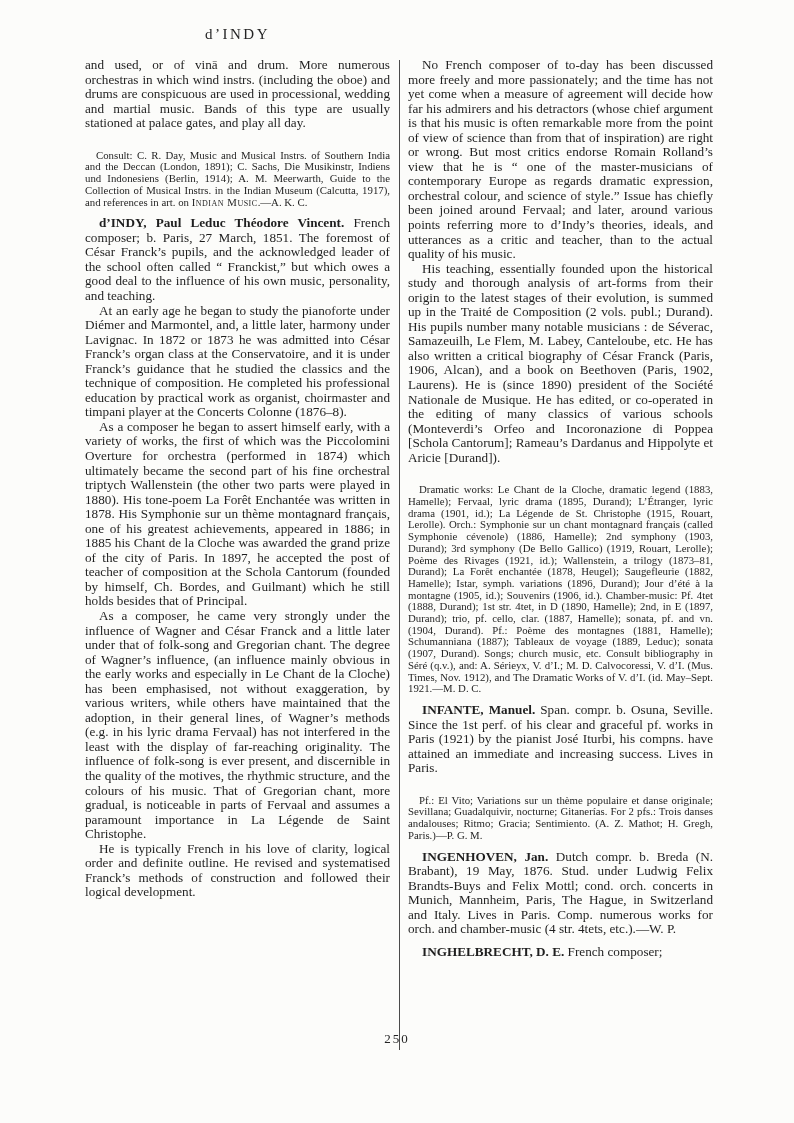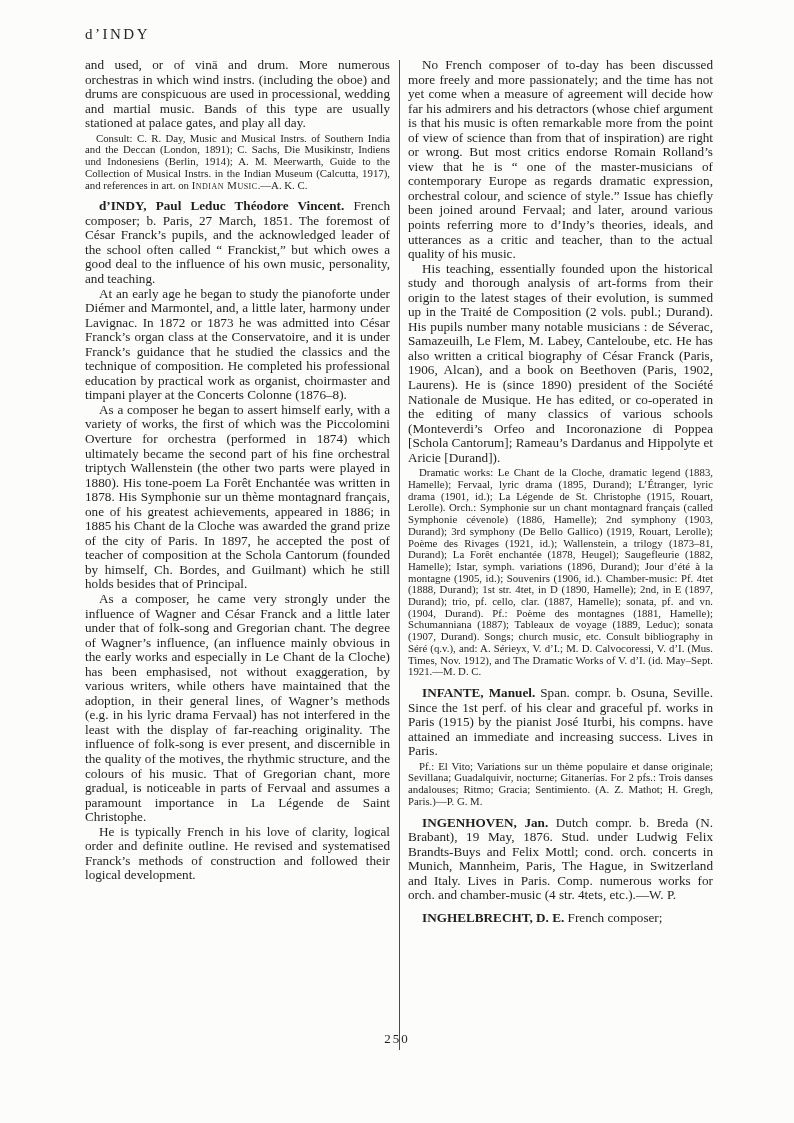--- a/index.html
+++ b/index.html
@@ -12,21 +12,21 @@
     position: relative;
     overflow: hidden;
     margin: 0 auto;
   }
   .running-head {
     display: flex;
     padding: 26px 81px 0 85px;
   }
   .running-head .head {
     width: 305px;
-    text-align: left;
+    text-align: center;
     font-size: 15px;
     letter-spacing: 2.5px;
     color: #242424;
   }
   .running-head .head-gap { width: 18px; }
   .columns {
     display: flex;
     align-items: stretch;
     padding: 0 81px 0 85px;
     margin-top: 15px;
@@ -46,21 +46,21 @@
   }
   .blk.body {
     font-size: 13.2px;
     line-height: 14.55px;
     text-indent: 14px;
   }
   .blk.small {
     font-size: 10.8px;
     line-height: 11.7px;
     text-indent: 11px;
-    margin-top: 2px;
+    margin-top: 19px;
   }
   .blk.noindent { text-indent: 0; }
   .blk.entry { margin-top: 8px; }
   .it { }
   .bd { font-weight: bold; }
   .sc { font-variant: small-caps; letter-spacing: 0.5px; }
   .page-number {
     position: absolute;
     left: 0; right: 0;
     bottom: 76px;
@@ -88,21 +88,21 @@
         <p class="blk body"><span>At an early age he began to study the pianoforte under Diémer and Marmontel, and, a little later, harmony under Lavignac. In 1872 or 1873 he was admitted into César Franck’s organ class at the Conservatoire, and it is under Franck’s guidance that he studied the classics and the technique of composition. He completed his professional education by practical work as organist, choirmaster and timpani player at the Concerts Colonne (1876–8).</span></p>
         <p class="blk body"><span>As a composer he began to assert himself early, with a variety of works, the first of which was the </span><span class="it">Piccolomini Overture</span><span> for orchestra (performed in 1874) which ultimately became the second part of his fine orchestral triptych </span><span class="it">Wallenstein</span><span> (the other two parts were played in 1880). His tone-poem </span><span class="it">La Forêt Enchantée</span><span> was written in 1878. His </span><span class="it">Symphonie sur un thème montagnard français</span><span>, one of his greatest achievements, appeared in 1886; in 1885 his </span><span class="it">Chant de la Cloche</span><span> was awarded the grand prize of the city of Paris. In 1897, he accepted the post of teacher of composition at the </span><span class="it">Schola Cantorum</span><span> (founded by himself, Ch. Bordes, and Guilmant) which he still holds besides that of Principal.</span></p>
         <p class="blk body"><span>As a composer, he came very strongly under the influence of Wagner and César Franck and a little later under that of folk-song and Gregorian chant. The degree of Wagner’s influence, (an influence mainly obvious in the early works and especially in </span><span class="it">Le Chant de la Cloche</span><span>) has been emphasised, not without exaggeration, by various writers, while others have maintained that the adoption, in their general lines, of Wagner’s methods (</span><span class="it">e.g.</span><span> in his lyric drama </span><span class="it">Fervaal</span><span>) has not interfered in the least with the display of far-reaching originality. The influence of folk-song is ever present, and discernible in the quality of the motives, the rhythmic structure, and the colours of his music. That of Gregorian chant, more gradual, is noticeable in parts of </span><span class="it">Fervaal</span><span> and assumes a paramount importance in </span><span class="it">La Légende de Saint Christophe</span><span>.</span></p>
         <p class="blk body"><span>He is typically French in his love of clarity, logical order and definite outline. He revised and systematised Franck’s methods of construction and followed their logical development.</span></p>
       </div>
     <div class="divider"></div>
     <div class="col">
         <p class="blk body"><span>No French composer of to-day has been discussed more freely and more passionately; and the time has not yet come when a measure of agreement will decide how far his admirers and his detractors (whose chief argument is that his music is often remarkable more from the point of view of science than from that of inspiration) are right or wrong. But most critics endorse Romain Rolland’s view that he is “ one of the master-musicians of contemporary Europe as regards dramatic expression, orchestral colour, and science of style.” Issue has chiefly been joined around </span><span class="it">Fervaal</span><span>; and later, around various points referring more to d’Indy’s theories, ideals, and utterances as a critic and teacher, than to the actual quality of his music.</span></p>
         <p class="blk body"><span>His teaching, essentially founded upon the historical study and thorough analysis of art-forms from their origin to the latest stages of their evolution, is summed up in the </span><span class="it">Traité de Composition</span><span> (2 vols. publ.; Durand). His pupils number many notable musicians : de Séverac, Samazeuilh, Le Flem, M. Labey, Canteloube, etc. He has also written a critical biography of César Franck (Paris, 1906, Alcan), and a book on Beethoven (Paris, 1902, Laurens). He is (since 1890) president of the Société Nationale de Musique. He has edited, or co-operated in the editing of many classics of various schools (Monteverdi’s </span><span class="it">Orfeo</span><span> and </span><span class="it">Incoronazione di Poppea</span><span> [Schola Cantorum]; Rameau’s </span><span class="it">Dardanus</span><span> and </span><span class="it">Hippolyte et Aricie</span><span> [Durand]).</span></p>
         <p class="blk small"><span>Dramatic works: </span><span class="it">Le Chant de la Cloche</span><span>, dramatic legend (1883, Hamelle); </span><span class="it">Fervaal</span><span>, lyric drama (1895, Durand); </span><span class="it">L’Étranger</span><span>, lyric drama (1901, </span><span class="it">id.</span><span>); </span><span class="it">La Légende de St. Christophe</span><span> (1915, Rouart, Lerolle). Orch.: </span><span class="it">Symphonie sur un chant montagnard français</span><span> (called </span><span class="it">Symphonie cévenole</span><span>) (1886, Hamelle); 2nd symphony (1903, Durand); 3rd symphony (</span><span class="it">De Bello Gallico</span><span>) (1919, Rouart, Lerolle); </span><span class="it">Poème des Rivages</span><span> (1921, </span><span class="it">id.</span><span>); </span><span class="it">Wallenstein</span><span>, a trilogy (1873–81, Durand); </span><span class="it">La Forêt enchantée</span><span> (1878, Heugel); </span><span class="it">Saugefleurie</span><span> (1882, Hamelle); </span><span class="it">Istar</span><span>, symph. variations (1896, Durand); </span><span class="it">Jour d’été à la montagne</span><span> (1905, </span><span class="it">id.</span><span>); </span><span class="it">Souvenirs</span><span> (1906, </span><span class="it">id.</span><span>). Chamber-music: Pf. 4tet (1888, Durand); 1st str. 4tet, in D (1890, Hamelle); 2nd, in E (1897, Durand); trio, pf. cello, clar. (1887, Hamelle); sonata, pf. and vn. (1904, Durand). Pf.: </span><span class="it">Poème des montagnes</span><span> (1881, Hamelle); </span><span class="it">Schumanniana</span><span> (1887); </span><span class="it">Tableaux de voyage</span><span> (1889, Leduc); sonata (1907, Durand). Songs; church music, etc. Consult bibliography in Séré (</span><span class="it">q.v.</span><span>), and: A. Sérieyx, </span><span class="it">V. d’I.</span><span>; M. D. Calvocoressi, </span><span class="it">V. d’I.</span><span> (</span><span class="it">Mus. Times</span><span>, Nov. 1912), and </span><span class="it">The Dramatic Works of V. d’I.</span><span> (</span><span class="it">id.</span><span> May–Sept. 1921.—M. D. C.</span></p>
-        <p class="blk body entry"><span class="bd">INFANTE, Manuel.</span><span> Span. compr. </span><span class="it">b.</span><span> Osuna, Seville. Since the 1st perf. of his clear and graceful pf. works in Paris (1915) by the pianist José Iturbi, his compns. have attained an immediate and increasing success. Lives in Paris.</span></p>
+        <p class="blk body entry"><span class="bd">INFANTE, Manuel.</span><span> Span. compr. </span><span class="it">b.</span><span> Osuna, Seville. Since the 1st perf. of his clear and graceful pf. works in Paris (1921) by the pianist José Iturbi, his compns. have attained an immediate and increasing success. Lives in Paris.</span></p>
         <p class="blk small"><span>Pf.: </span><span class="it">El Vito</span><span>; </span><span class="it">Variations sur un thème populaire et danse originale</span><span>; </span><span class="it">Sevillana</span><span>; </span><span class="it">Guadalquivir</span><span>, nocturne; </span><span class="it">Gitanerías</span><span>. For 2 pfs.: </span><span class="it">Trois danses andalouses</span><span>; </span><span class="it">Ritmo</span><span>; </span><span class="it">Gracia</span><span>; </span><span class="it">Sentimiento</span><span>. (A. Z. Mathot; H. Gregh, Paris.)—P. G. M.</span></p>
         <p class="blk body entry"><span class="bd">INGENHOVEN, Jan.</span><span> Dutch compr. </span><span class="it">b.</span><span> Breda (N. Brabant), 19 May, 1876. Stud. under Ludwig Felix Brandts-Buys and Felix Mottl; cond. orch. concerts in Munich, Mannheim, Paris, The Hague, in Switzerland and Italy. Lives in Paris. Comp. numerous works for orch. and chamber-music (4 str. 4tets, etc.).—W. P.</span></p>
         <p class="blk body entry"><span class="bd">INGHELBRECHT, D. E.</span><span> French composer;</span></p>
       </div>
   </div>
 
   <div class="page-number">250</div>
 
 </div>
 

